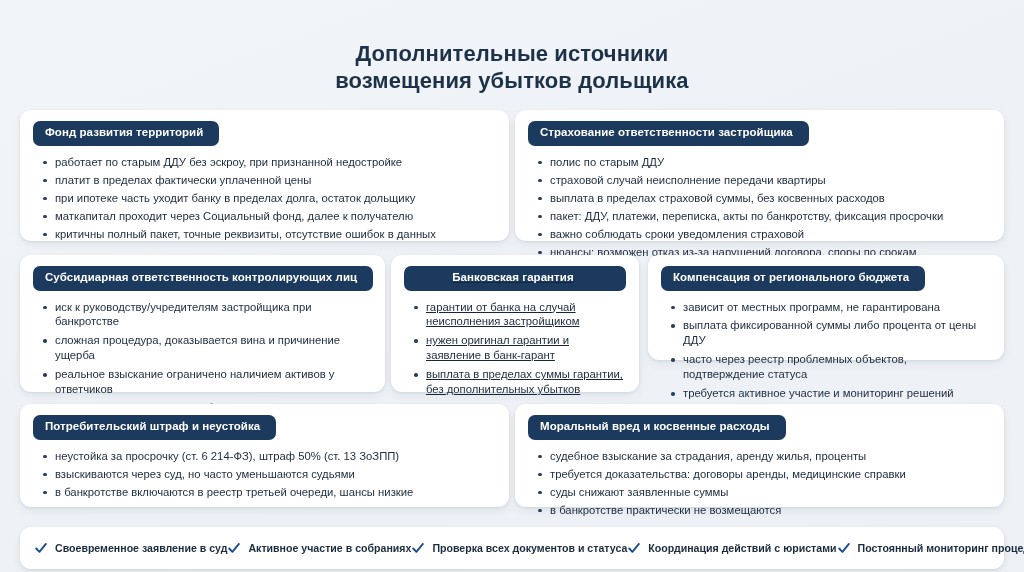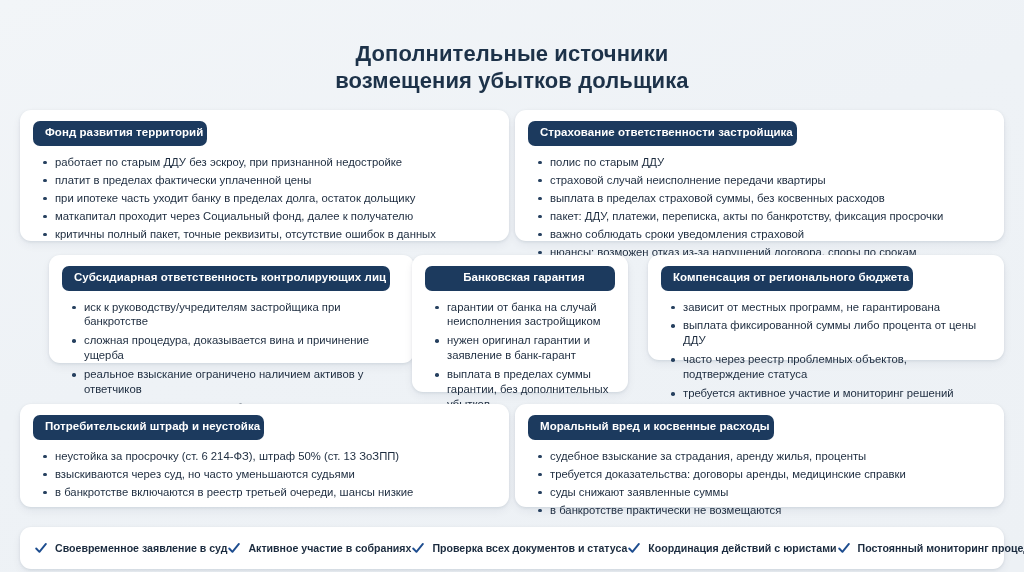--- a/index.html
+++ b/index.html
@@ -52,21 +52,21 @@
     padding: 11px 13px 12px 13px;
   }
 
   .badge {
     display: inline-block;
     background: #1c3a5e;
     color: #ffffff;
     font-size: 11.5px;
     font-weight: bold;
     line-height: 1;
-    padding: 6px 4px 7px 12px;
+    padding: 6px 16px 7px 12px;
     border-radius: 7px;
     letter-spacing: 0.05px;
     white-space: nowrap;
   }
   .badge-block {
     display: block;
     text-align: center;
   }
 
   ul.bullets {
@@ -99,22 +99,22 @@
   
   .card.tall ul.bullets li {
     margin-bottom: 4px;
     line-height: 1.32;
   }
 
   
   #card-fond          { left: 20px;  top: 86px;  width: 489px; height: 131px; }
   #card-strahovanie   { left: 515px; top: 86px;  width: 489px; height: 131px; }
 
-  #card-subsidiarnaya { left: 20px;  top: 231px; width: 365px; height: 108px; margin-left: 29px; }
-  #card-garantiya     { left: 412px; top: 231px; width: 216px; height: 137px; }
+  #card-subsidiarnaya { left: 20px;  top: 231px; width: 365px; height: 137px; }
+  #card-garantiya     { left: 391px; top: 231px; width: 248px; height: 137px; text-decoration: underline; }
   #card-kompensaciya  { left: 648px; top: 231px; width: 356px; height: 105px; }
 
   #card-shtraf        { left: 20px;  top: 380px; width: 489px; height: 103px; }
   #card-moralnyy      { left: 515px; top: 380px; width: 489px; height: 103px; }
 
   
   .footer {
     position: absolute;
     left: 20px;
     top: 503px;

